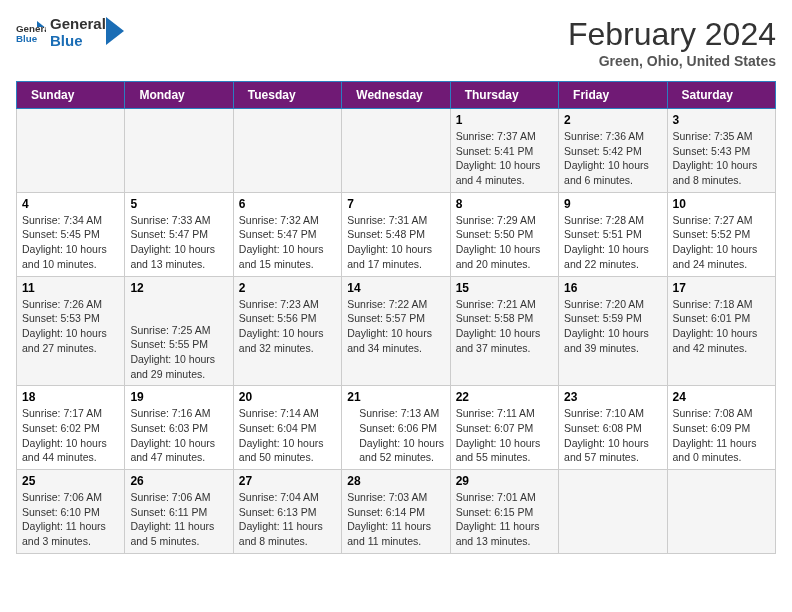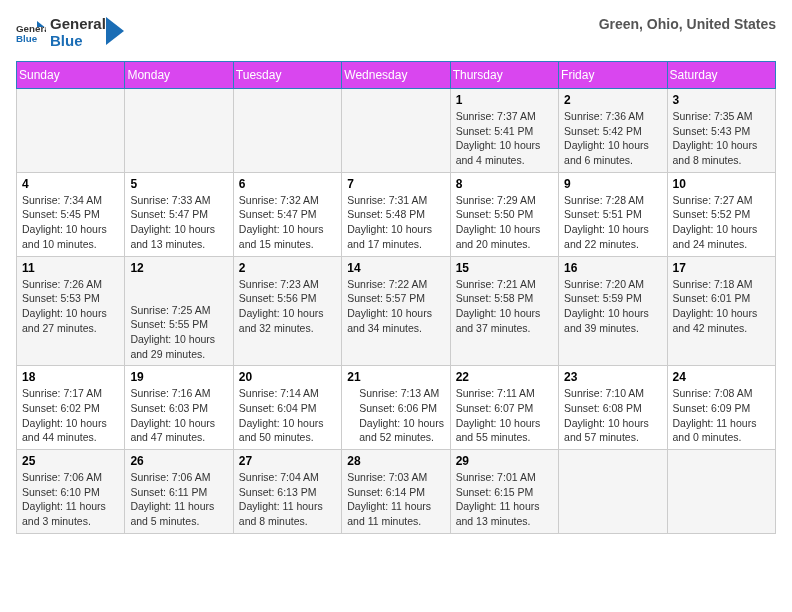--- a/index.html
+++ b/index.html
@@ -37,26 +37,26 @@
       font-size: 14px;
       color: #555;
       font-weight: bold;
     }
     table {
       width: 100%;
       border-collapse: collapse;
       font-size: 11px;
     }
     thead tr th {
-      background-color: #d946ef;
+      background-color: #701a75;
       color: #fff;
       text-align: left;
-      padding: 6px 2px;
+      padding: 6px 14px;
       font-size: 12px;
-      font-weight: normal;
+      font-weight: bold;
       border: 1px solid #2a7fc1;
     }
     tbody tr td {
       vertical-align: top;
       border: 1px solid #ccc;
       padding: 4px 5px;
       min-height: 80px;
       height: 80px;
       width: 107px;
     }
@@ -90,20 +90,21 @@
     </svg>
     <div>
       <div style="font-size:15px;font-weight:bold;color:#333;line-height:1.1;">General</div>
       <div style="font-size:15px;font-weight:bold;color:#1a6db5;line-height:1.1;">Blue</div>
     </div>
     <svg width="18" height="28" viewBox="0 0 18 28" style="margin-left:-4px;margin-top:-4px;">
       <polygon points="0,0 18,14 0,28" fill="#1a6db5"></polygon>
     </svg>
   </div>
   <div class="title-block">
+    <div class="month-title">February 2024</div>
     <div class="location">Green, Ohio, United States</div>
   </div>
 </div>
 
 <table>
   <thead>
     <tr>
     <th>Sunday</th>
         <th>Monday</th>
         <th>Tuesday</th>

